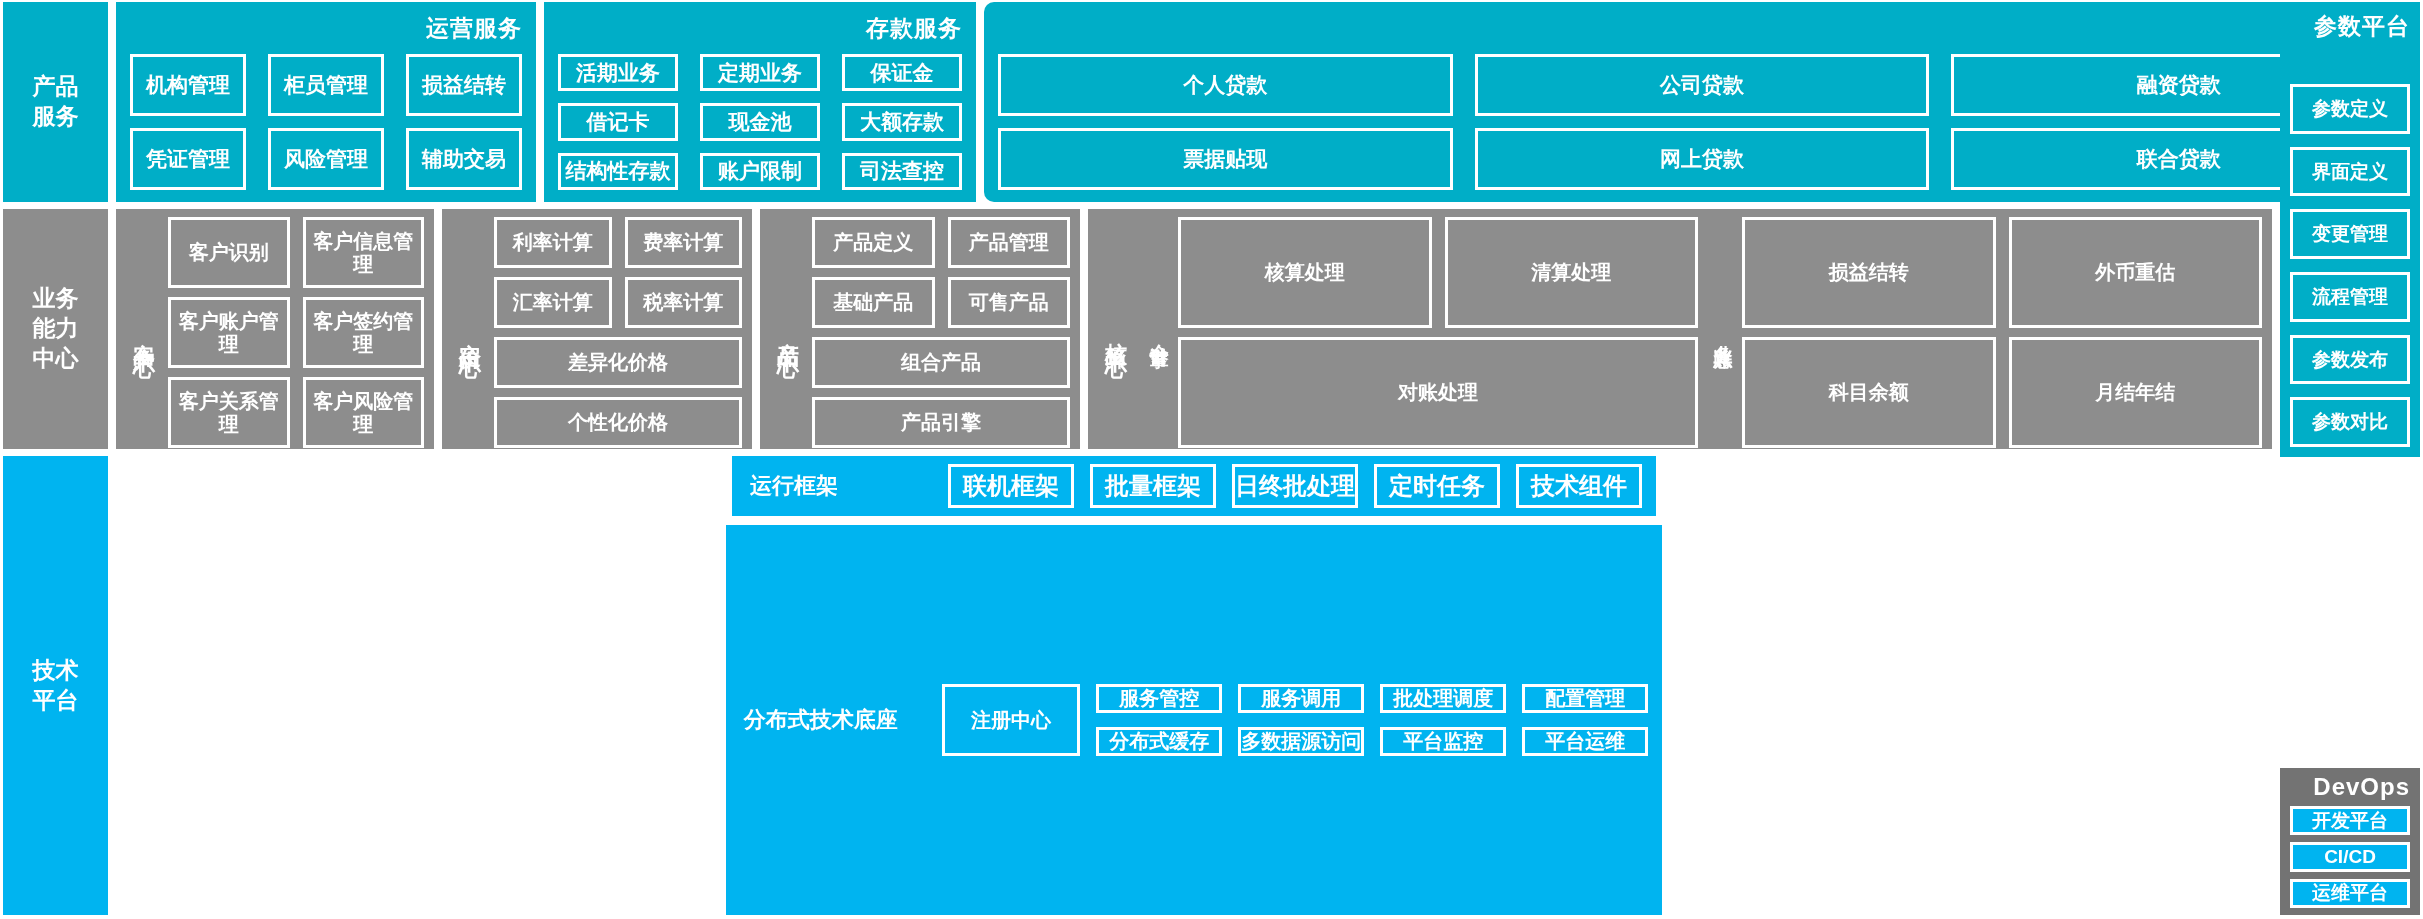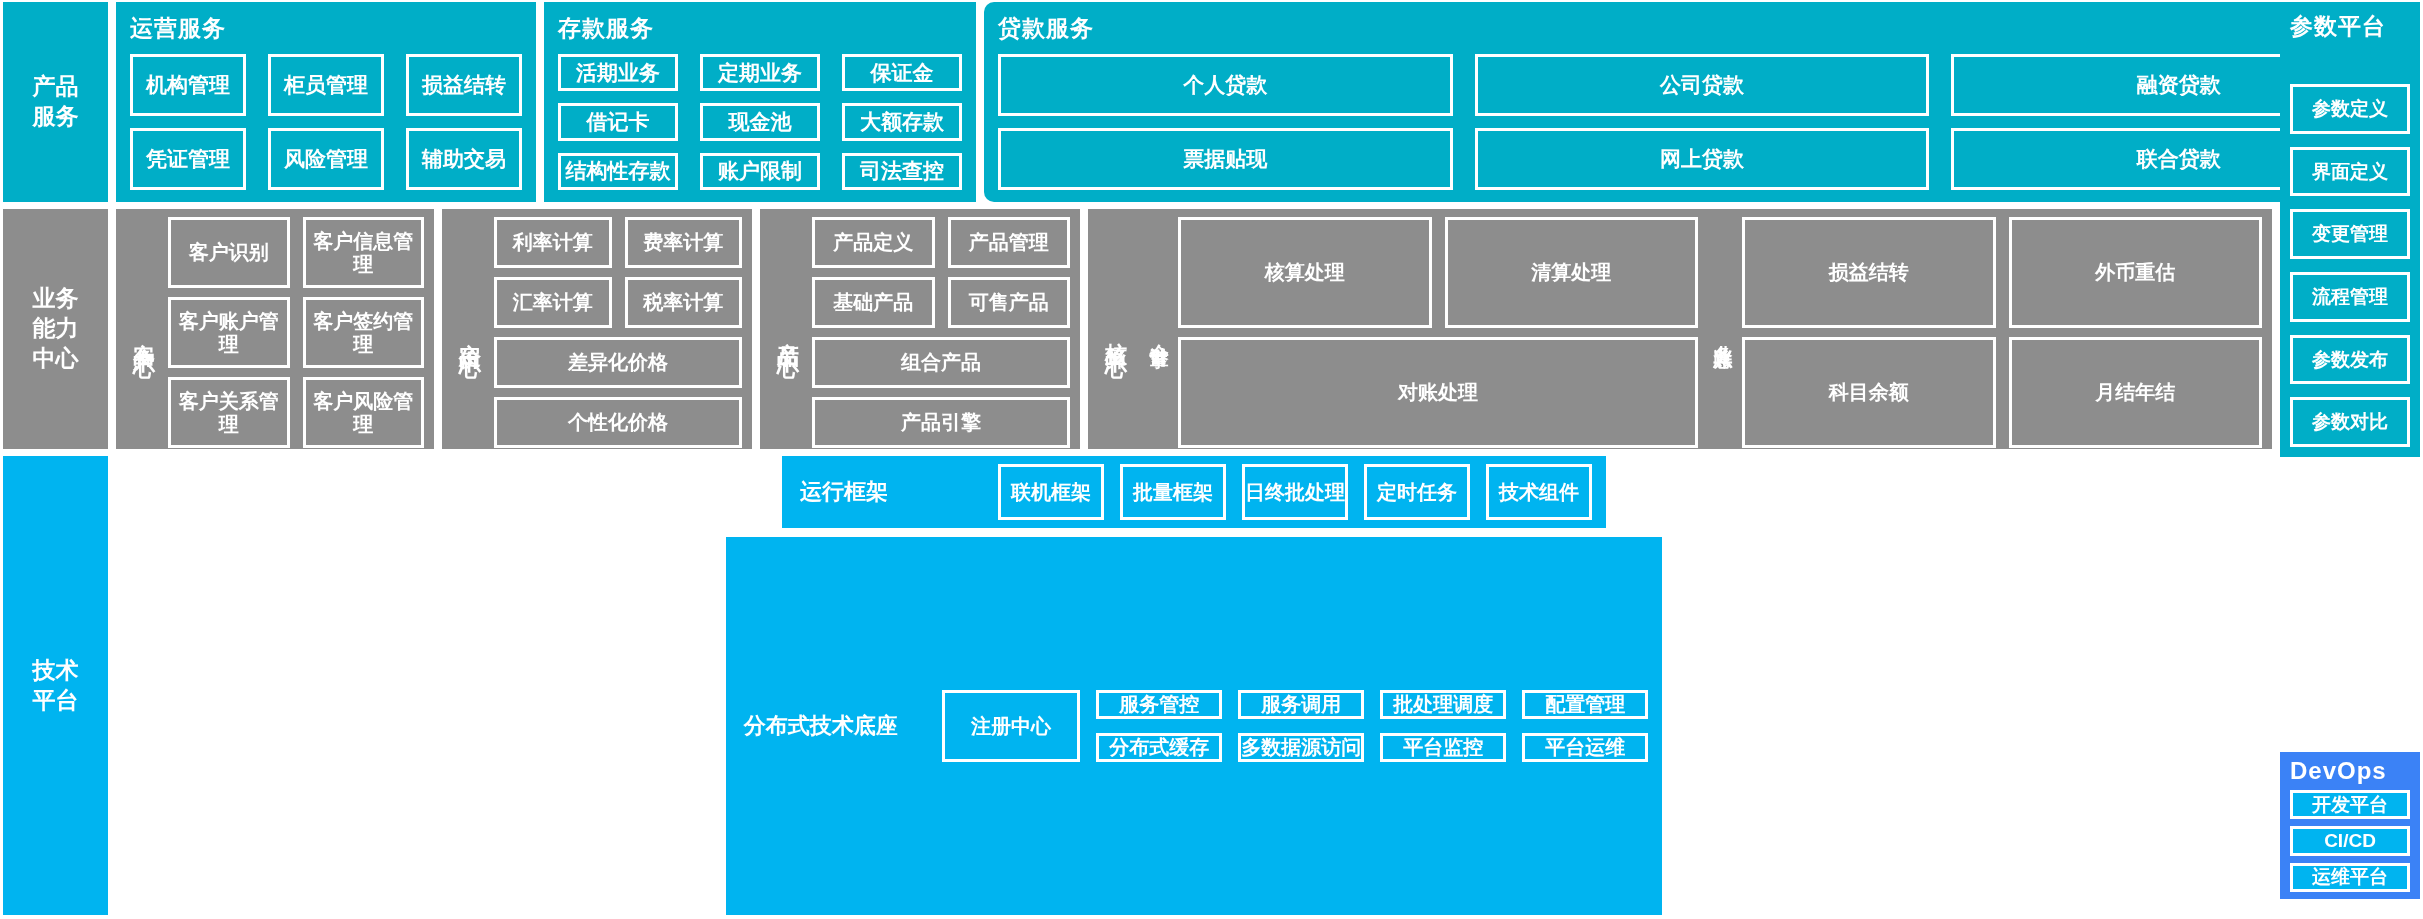--- a/index.html
+++ b/index.html
@@ -30,21 +30,21 @@
     display:flex;align-items:center;justify-content:center;
     text-align:center;font-weight:bold;font-size:23px;line-height:1.3;
     box-sizing:border-box;
   }
 
   .panel{
     flex:1;box-sizing:border-box;padding:8px 14px 12px 14px;
     display:flex;flex-direction:column;
   }
   .panel-title{
-    text-align:left;font-weight:bold;font-size:23px;
+    text-align:right;font-weight:bold;font-size:23px;
     margin:3px 0 10px 0;letter-spacing:1px;
   }
   .grid3{display:grid;grid-template-columns:repeat(3,1fr);gap:12px 22px;flex:1;}
   .grid3 .chip{height:100%;}
 
   .p-ops{flex:0 0 420px;}
   .p-dep{flex:0 0 432px;}
   .p-loan{flex:1;border-radius:10px;}
 
   
@@ -86,32 +86,32 @@
   .row3{display:flex;gap:8px;flex:1;padding:0 151px 4px 3px;box-sizing:border-box;}
   .tech-stack{flex:1;display:flex;flex-direction:column;gap:9px;align-items:center;}
   .tech-band{
     background:#00B4F0;box-sizing:border-box;
     display:flex;align-items:center;padding:8px 14px 8px 18px;gap:18px;
   }
   .tech-band-label{
     flex:0 0 180px;font-weight:bold;font-size:22px;
   }
   .tech-band-items{flex:1;display:grid;grid-template-columns:repeat(5,1fr);gap:16px;}
-  .tech-band-items .chip{height:56px;font-size:20px;}
+  .tech-band-items .chip{height:44px;font-size:24px;}
 
   .band-run{flex:0 0 58px;}
   .band-base{flex:1;}
   .base-grid{flex:1;display:grid;grid-template-columns:1.1fr 1fr 1fr 1fr 1fr;gap:14px 16px;}
   .base-grid .chip{font-size:20px;}
   .reg-chip{grid-row:span 2;}
 
   
   .devops{
-    position:absolute;right:3px;bottom:20px;width:140px;height:147px;
-    background:#3b82f6;box-sizing:border-box;
+    position:absolute;right:3px;bottom:4px;width:140px;height:147px;
+    background:#737373;box-sizing:border-box;
     padding:4px 10px 7px 10px;display:flex;flex-direction:column;
   }
   .devops .panel-title{font-size:24px;margin:1px 0 5px 0;font-weight:bold;}
   .devops .items{flex:1;display:flex;flex-direction:column;gap:7px;}
   .devops .chip{flex:1;font-size:19px;border-width:3px;}
 </style>
 </head>
 <body>
 
 <div class="page">

